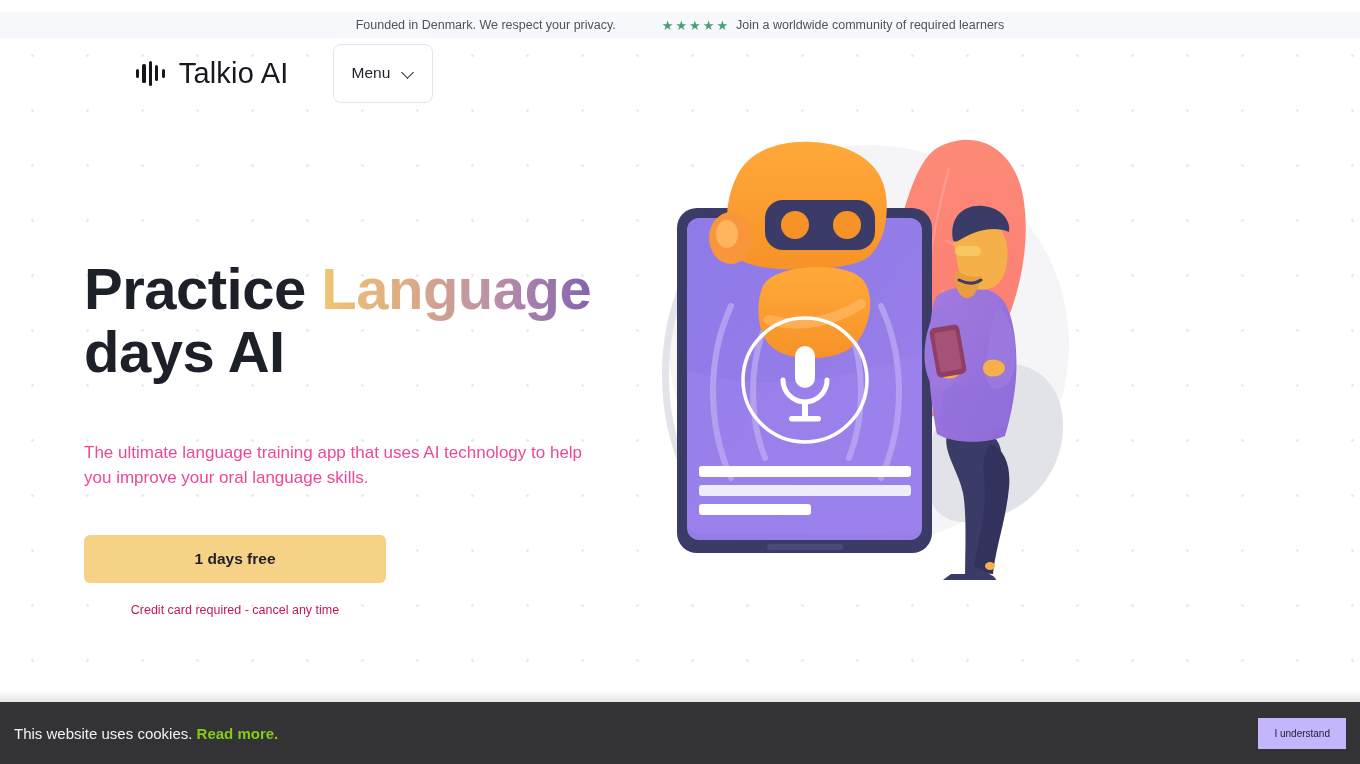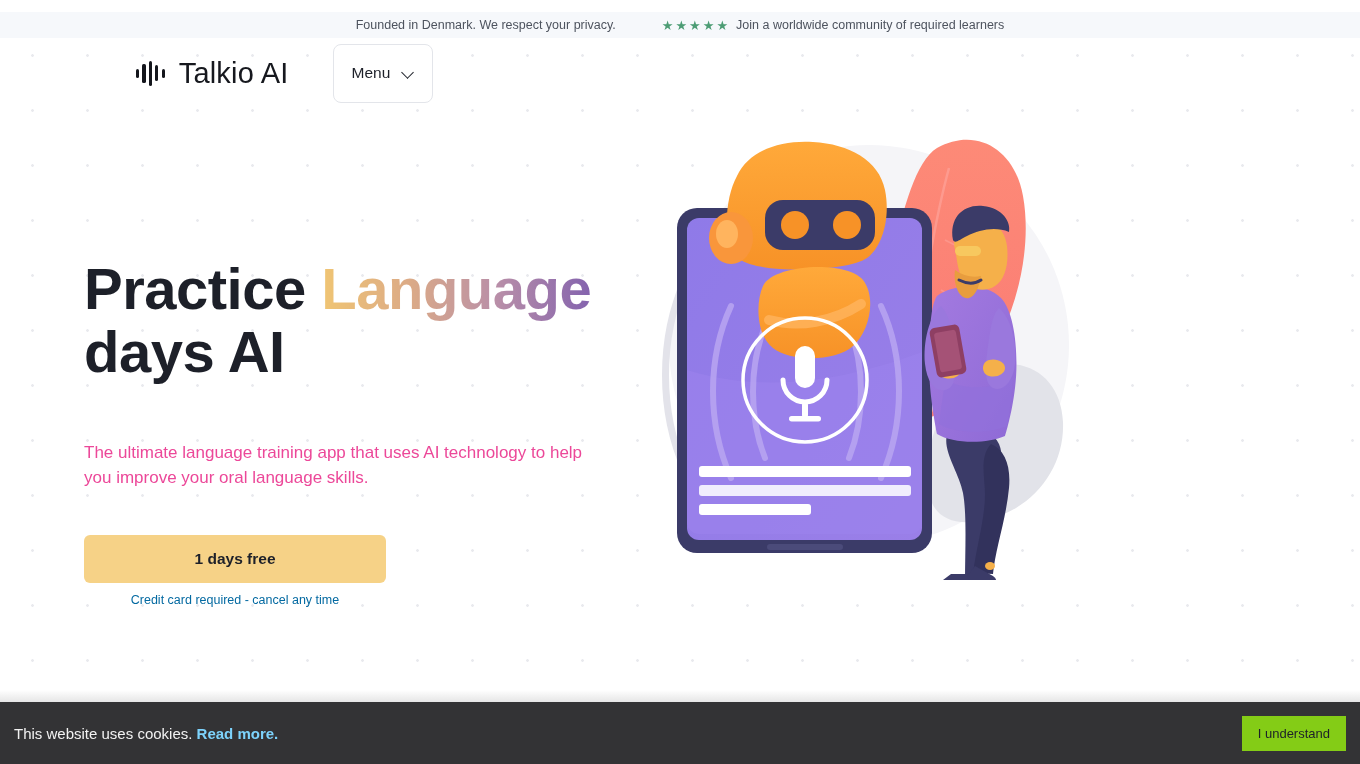--- a/index.html
+++ b/index.html
@@ -122,25 +122,25 @@
     display:block;
     width:302px; height:48px;
     background:#f6d287;
     border:none; border-radius:6px;
     font-size:15.5px; font-weight:700;
     color:#1d2029;
     cursor:pointer;
     font-family:"Liberation Sans", sans-serif;
   }
   .cta-note {
-    margin-top:10px;
+    margin-top:20px;
     width:302px;
     text-align:center;
     font-size:12.5px;
-    color:#0369a1;
+    color:#be185d;
   }
 
   
   .hero-art { flex:1; position:relative; }
   .hero-art svg { position:absolute; left:-25px; top:22px; }
 
   
   .cookie {
     position:absolute;
     left:0; bottom:0;
@@ -152,26 +152,26 @@
     padding:0 14px 0 14px;
     z-index:10;
   }
   .cookie-sep {
     position:absolute; left:0; bottom:62px;
     width:1360px; height:12px;
     background:linear-gradient(#ffffff,#f1f1f1 55%,#e6e6e6 100%);
     z-index:9;
   }
   .cookie-text { font-size:15px; color:#f2f2f2; }
-  .cookie-link { color:#7dd3fc; font-weight:700; text-decoration:none; cursor:pointer; }
+  .cookie-link { color:#84cc16; font-weight:700; text-decoration:none; cursor:pointer; }
   .cookie-btn {
-    background:#84cc16;
+    background:#c4b5fd;
     color:#1d2029;
     border:none;
-    font-size:13px;
+    font-size:10px;
     padding:10px 16px;
     cursor:pointer;
     font-family:"Liberation Sans", sans-serif;
   }
 </style>
 </head>
 <body>
 
 <div class="topbar">
   <span class="topbar-left">Founded in Denmark. We respect your privacy.</span>

